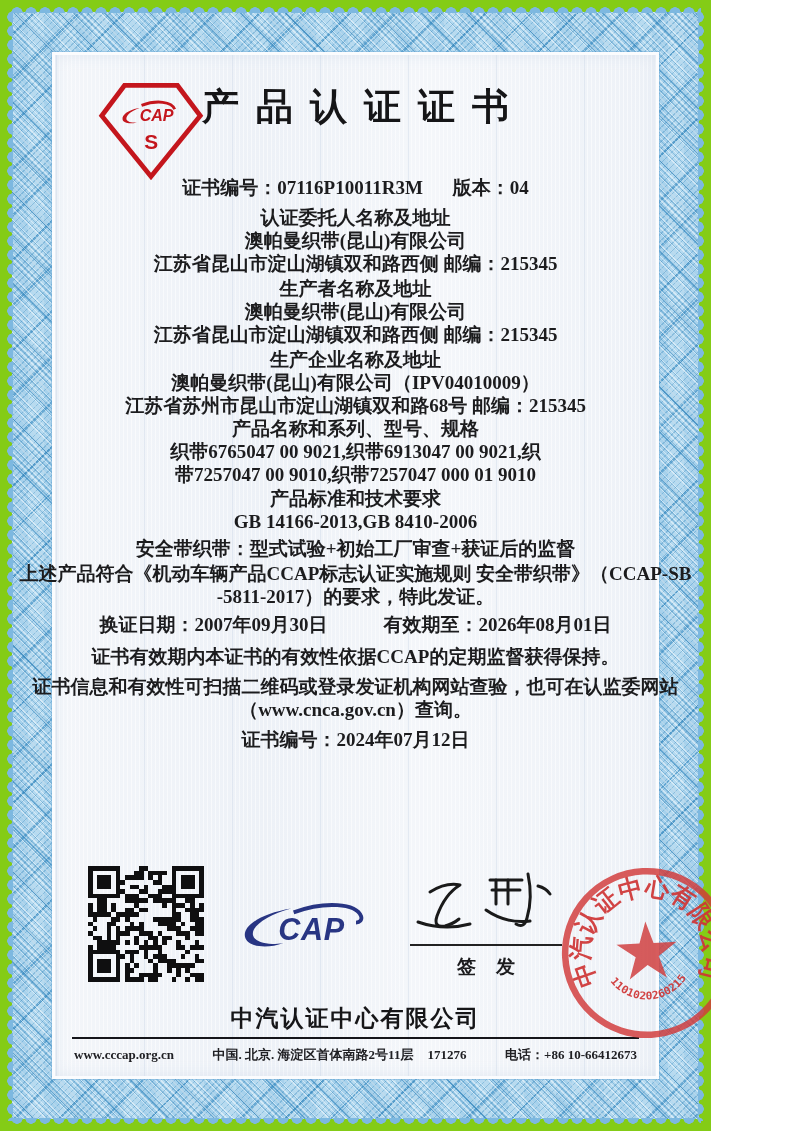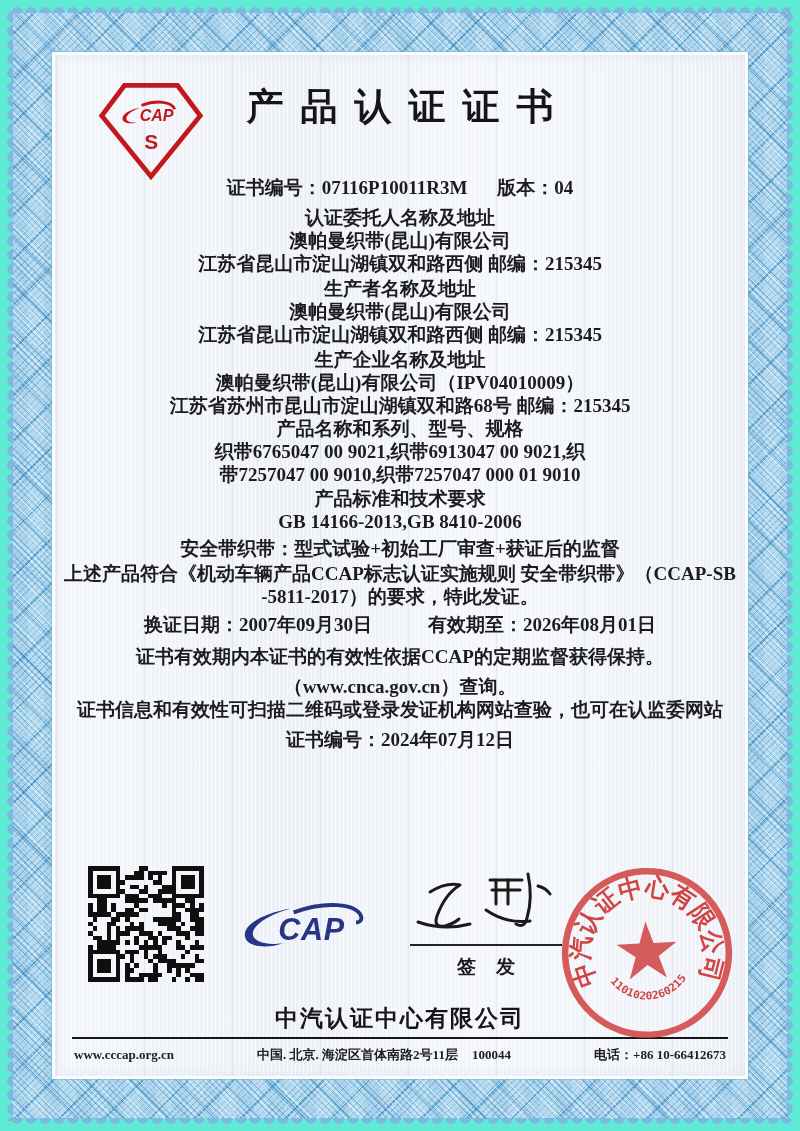--- a/index.html
+++ b/index.html
@@ -1,16 +1,16 @@
 <!DOCTYPE html>
 <html><head>
 <meta charset="utf-8">
 <style>
   html,body{margin:0;padding:0;background:#ffffff;}
-  .cert{position:relative;width:800px;height:1131px;background:#5eead4;overflow:hidden;
+  .cert{position:relative;width:711px;height:1131px;background:#84cc16;overflow:hidden;
         font-family:"Liberation Serif","DejaVu Serif",serif;color:#1c1c1e;}
   .abs{position:absolute;}
   
   .lace{position:absolute;inset:12px;background-color:#bcdcf0;
     background-image:
       repeating-linear-gradient(45deg, rgba(255,255,255,.45) 0 1px, transparent 1px 4px),
       repeating-linear-gradient(135deg, rgba(38,124,180,.30) 0 1px, transparent 1px 5px),
       repeating-linear-gradient(45deg, rgba(38,124,180,.30) 0 1px, transparent 1px 5px),
       repeating-linear-gradient(45deg, transparent 0 15px, rgba(42,130,188,.55) 15px 17px, transparent 17px 32px),
       repeating-linear-gradient(135deg, transparent 0 15px, rgba(42,130,188,.55) 15px 17px, transparent 17px 32px),
@@ -122,22 +122,22 @@
     <span>换证日期：</span>
       <span>2007年09月30日</span>
       <span style="width:56px"></span>
       <span>有效期至：</span>
       <span>2026年08月01日</span>
   </div>
 
   <div class="abs ctr line" style="top:645px">证书有效期内本证书的有效性依据CCAP的定期监督获得保持。</div>
 
   <div class="abs ctr" style="top:675px">
+    <div class="line">证书信息和有效性可扫描二维码或登录发证机构网站查验，也可在认监委网站</div>
     <div class="line">（www.cnca.gov.cn）查询。</div>
-    <div class="line">证书信息和有效性可扫描二维码或登录发证机构网站查验，也可在认监委网站</div>
   </div>
 
   <div class="abs ctr row line" style="top:728px">
     <span>证书编号：</span>
       <span>2024年07月12日</span>
   </div>
 
   <div class="abs qr">
       <i style="grid-row:1;grid-column:1"></i>
       <i style="grid-row:1;grid-column:2"></i>
@@ -509,17 +509,17 @@
     <text font-size="11.5" font-weight="bold" fill="#cf3535" font-family="DejaVu Sans Mono, monospace">
       <textPath href="#sealArcBottom" startOffset="4" textLength="96" lengthAdjust="spacingAndGlyphs">1101020260215</textPath>
     </text>
   </svg>
 
   <div class="abs ctr orgname">中汽认证中心有限公司</div>
   <div class="abs rule"></div>
 
   <div class="abs footrow">
     <span>www.cccap.org.cn</span>
-    <span class="foot-center"><span>中国. 北京. 海淀区首体南路2号11层</span><span>100044</span></span>
+    <span class="foot-center"><span>中国. 北京. 海淀区首体南路2号11层</span><span>171276</span></span>
     <span>电话：+86 10-66412673</span>
   </div>
 
 </div>
 
 </body></html>

